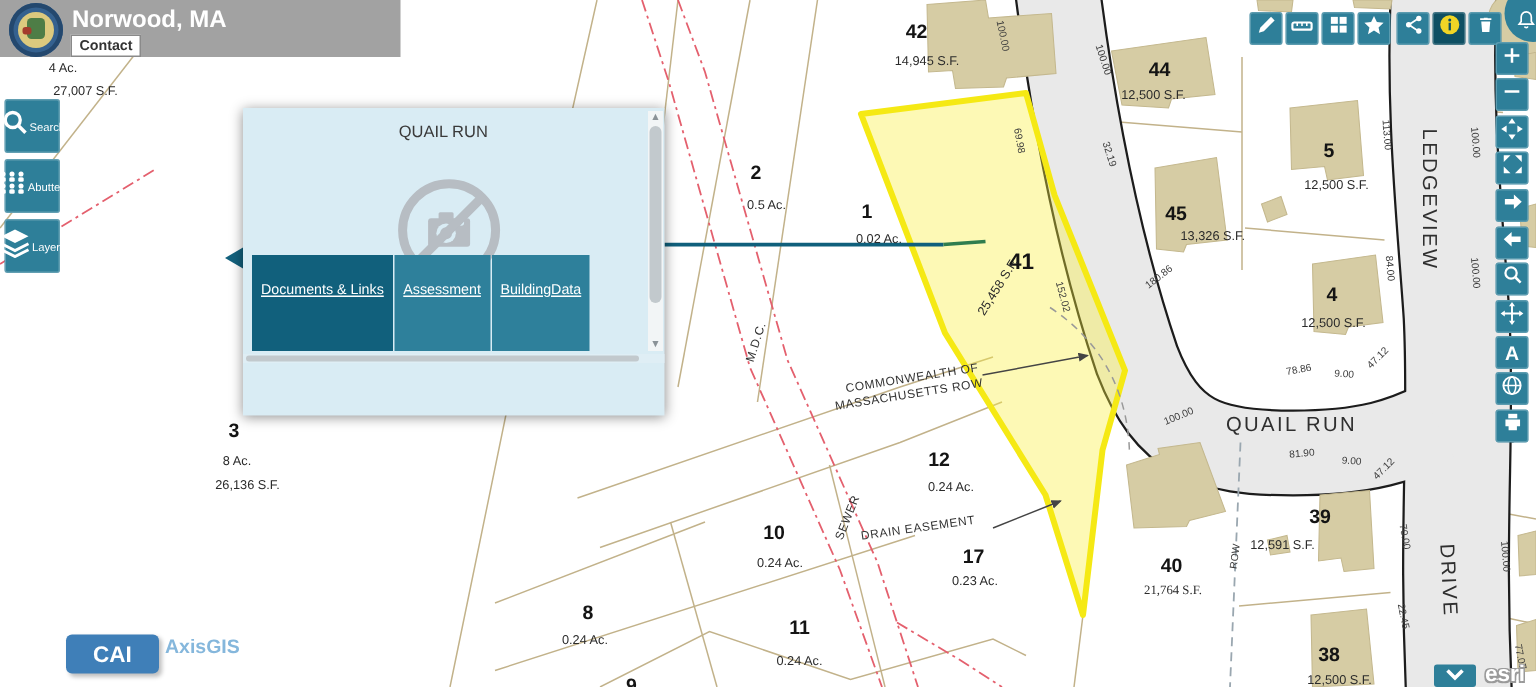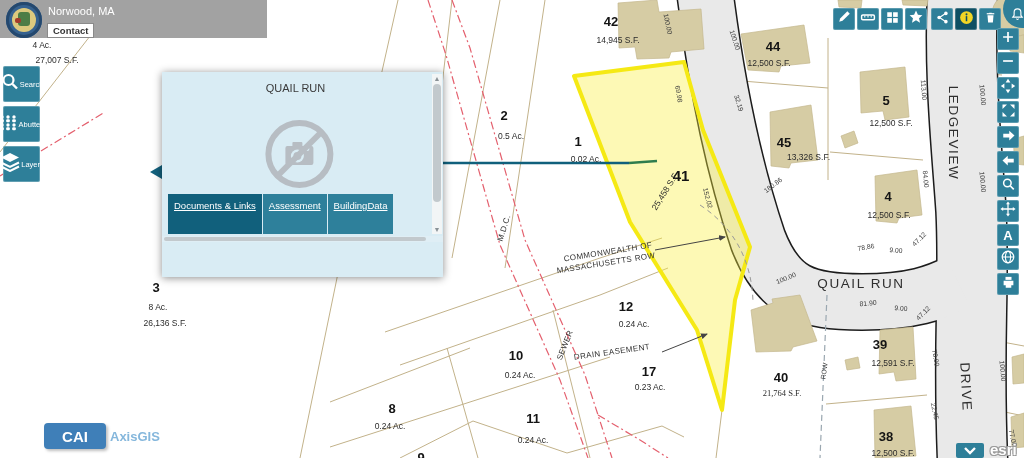--- a/index.html
+++ b/index.html
@@ -15,21 +15,21 @@
   .street{font-size:13.5px;color:#2f2f2f;letter-spacing:1.6px}
   .feat{font-size:8px;color:#333;letter-spacing:.4px}
 
   
   #header{position:absolute;left:0;top:0;width:267px;height:38px;background:#a2a2a2;z-index:5}
   #seal{position:absolute;left:6px;top:2px;width:36px;height:36px;border-radius:50%;
         background:#35618f;box-shadow:inset 0 0 0 3px #24486e;z-index:6}
   #seal .inner{position:absolute;left:6px;top:6px;width:24px;height:24px;border-radius:50%;background:#dcc97e}
   #seal .fig{position:absolute;left:12px;top:10px;width:12px;height:14px;background:#4e7d46;border-radius:3px}
   #seal .dot{position:absolute;left:9px;top:16px;width:6px;height:5px;background:#a33b2c;border-radius:2px}
-  #town-title{position:absolute;left:48px;top:5px;font-size:11px;font-weight:normal;color:#fff;z-index:6}
+  #town-title{position:absolute;left:48px;top:5px;font-size:16px;font-weight:bold;color:#fff;z-index:6}
   #contact-btn{position:absolute;left:47px;top:23px;height:13px;padding:0 5px;background:#fff;
         border:1px solid #8a8a8a;font-size:9.5px;font-weight:bold;color:#333;line-height:13px;z-index:6}
 
   
   .side-btn{position:absolute;left:3px;width:37px;height:36px;background:#2e7f99;border-radius:2px;
         display:flex;flex-direction:row;align-items:center;justify-content:center;z-index:5;
         box-shadow:inset 0 0 0 1px rgba(255,255,255,.25)}
   .side-btn .cap{font-size:7.5px;color:#fff;margin-top:1px}
 
   
@@ -46,37 +46,37 @@
 
   
   #popup{position:absolute;left:162px;top:72px;width:281px;height:205px;z-index:10;
          box-shadow:0 1px 8px rgba(0,0,0,.45);background:#d9ecf4}
   #popup-header{height:19px;background:#13617d;display:flex;align-items:center;padding:0 4px}
   #popup-title{color:#fff;font-size:10.5px;flex:1;padding-left:3px}
   .ph-icon{width:16px;height:16px;display:flex;align-items:center;justify-content:center;margin-left:3px}
   #popup-body{position:relative;height:164px}
   #popup-address{position:absolute;left:0;right:14px;top:10px;text-align:center;font-size:11px;color:#3a3a3a}
   #popup-tabs{position:absolute;left:6px;bottom:2px;display:flex}
-  .ptab{height:32px;line-height:16px;padding:4px 6px;background:#2e809b;color:#fff;font-size:9.5px;
+  .ptab{height:32px;line-height:16px;padding:16px 6px;background:#2e809b;color:#fff;font-size:9.5px;
         text-decoration:underline;margin-right:1px}
   .ptab.active{background:#11607c}
   #vscroll{position:absolute;right:1px;top:2px;bottom:2px;width:10px;background:#f2f5f6}
   #vscroll .arr{position:absolute;left:0;width:10px;height:9px;color:#8a9297;font-size:7px;text-align:center;line-height:9px}
   #vscroll .thumb{position:absolute;left:1px;top:10px;width:8px;height:118px;background:#c2c9cd;border-radius:4px}
   #hscroll{height:6px;background:#dfeef5;position:relative}
   #hscroll .thumb{position:absolute;left:2px;top:1px;width:262px;height:4px;background:#c2c9cd;border-radius:3px}
   #popup-footer{height:16px;background:#fff;position:relative;display:flex;align-items:center}
   #zoomto{display:flex;align-items:center;margin-left:8px;font-size:10px;color:#14628a;text-decoration:underline}
   #resize-handle{position:absolute;right:1px;bottom:1px;width:9px;height:9px;
       background:linear-gradient(135deg,transparent 50%,#9aa0a4 50%,#9aa0a4 58%,transparent 58%,transparent 70%,#9aa0a4 70%,#9aa0a4 78%,transparent 78%)}
   #popup-anchor{position:absolute;left:150px;top:165px;width:0;height:0;z-index:9;
       border-top:7px solid transparent;border-bottom:7px solid transparent;border-right:12px solid #13617d}
 
   
-  #cai-logo{position:absolute;left:44px;top:423px;z-index:5;display:flex;align-items:center}
+  #cai-logo{position:absolute;left:44px;top:423px;z-index:5;display:flex;align-items:flex-start}
   #cai-box{width:62px;height:26px;background:#3f7fb8;border-radius:4px;color:#fff;font-weight:bold;
       font-size:15px;display:flex;align-items:center;justify-content:center;box-shadow:2px 2px 3px rgba(0,0,0,.25)}
   #axisgis{color:#85b7dc;font-weight:bold;font-size:13px;margin-left:4px}
   #esri-mark{position:absolute;left:990px;top:441px;z-index:5;font-size:15px;font-weight:bold;color:#fff;
       text-shadow:-1px -1px 0 #9a9a9a,1px -1px 0 #9a9a9a,-1px 1px 0 #9a9a9a,1px 1px 0 #9a9a9a}
   #chevron-btn{position:absolute;left:956px;top:443px;width:28px;height:15px;background:#2e7f99;border-radius:2px;
       z-index:5;display:flex;align-items:center;justify-content:center}
 </style>
 </head>
 <body>
@@ -195,21 +195,21 @@
     <div class="lbl area" style="left: 769px; top: 63px; transform: translate(-50%, -50%) rotate(0deg);">12,500 S.F.</div>
     <div class="lbl area" style="left: 787px; top: 157px; transform: translate(-50%, -50%) rotate(0deg); padding-left: 43px;">13,326 S.F.</div>
     <div class="lbl area" style="left: 891px; top: 123px; transform: translate(-50%, -50%) rotate(0deg);">12,500 S.F.</div>
     <div class="lbl area" style="left: 889px; top: 215px; transform: translate(-50%, -50%) rotate(0deg);">12,500 S.F.</div>
     <div class="lbl area" style="left: 158px; top: 307px; transform: translate(-50%, -50%) rotate(0deg);">8 Ac.</div>
     <div class="lbl area" style="left: 165px; top: 323px; transform: translate(-50%, -50%) rotate(0deg);">26,136 S.F.</div>
     <div class="lbl area" style="left: 634px; top: 324px; transform: translate(-50%, -50%) rotate(0deg);">0.24 Ac.</div>
     <div class="lbl area" style="left: 520px; top: 375px; transform: translate(-50%, -50%) rotate(0deg);">0.24 Ac.</div>
     <div class="lbl area" style="left: 650px; top: 387px; transform: translate(-50%, -50%) rotate(0deg); text-align: right;">0.23 Ac.</div>
     <div class="lbl area" style="left: 782px; top: 393px; transform: translate(-50%, -50%) rotate(0deg); font-family: Liberation Serif, serif;">21,764 S.F.</div>
-    <div class="lbl area" style="left: 893px; top: 363px; transform: translate(-50%, -50%) rotate(0deg);">12,591 S.F.</div>
+    <div class="lbl area" style="left: 855px; top: 363px; transform: translate(-50%, -50%) rotate(0deg);">12,591 S.F.</div>
     <div class="lbl area" style="left: 390px; top: 426px; transform: translate(-50%, -50%) rotate(0deg);">0.24 Ac.</div>
     <div class="lbl area" style="left: 533px; top: 440px; transform: translate(-50%, -50%) rotate(0deg);">0.24 Ac.</div>
     <div class="lbl area" style="left: 893px; top: 453px; transform: translate(-50%, -50%) rotate(0deg);">12,500 S.F.</div>
     <div class="lbl feat" style="left: 608px; top: 252px; transform: translate(-50%, -50%) rotate(-9deg);">COMMONWEALTH OF</div>
     <div class="lbl feat" style="left: 606px; top: 263px; transform: translate(-50%, -50%) rotate(-9deg);">MASSACHUSETTS ROW</div>
     <div class="lbl feat" style="left: 612px; top: 352px; transform: translate(-50%, -50%) rotate(-8deg);">DRAIN EASEMENT</div>
     <div class="lbl feat" style="left: 565px; top: 345px; transform: translate(-50%, -50%) rotate(-68deg);">SEWER</div>
     <div class="lbl feat" style="left: 504px; top: 228px; transform: translate(-50%, -50%) rotate(-72deg);">M.D.C.</div>
     <div class="lbl dim" style="left: 824px; top: 371px; transform: translate(-50%, -50%) rotate(-82deg);">ROW</div>
     <div class="lbl dim" style="left: 668px; top: 24px; transform: translate(-50%, -50%) rotate(78deg);">100.00</div>

